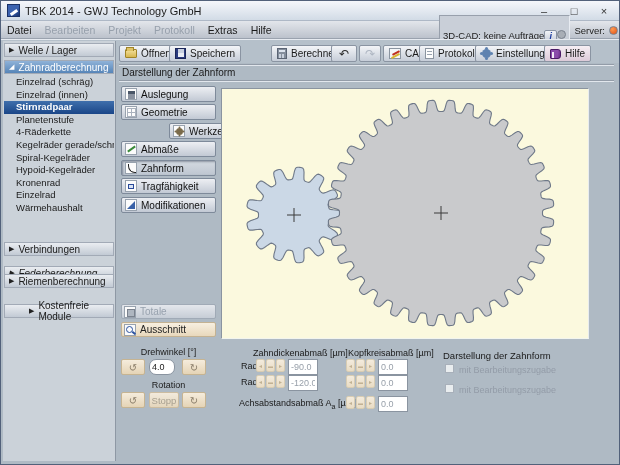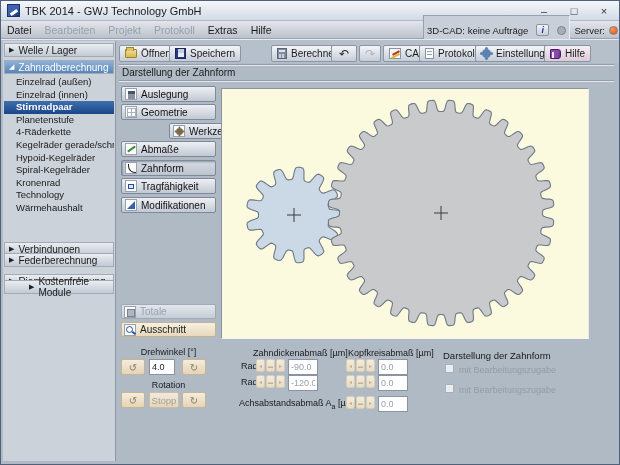--- a/index.html
+++ b/index.html
@@ -18,21 +18,21 @@
   .title-text{font-size:11px;color:#1A1A1A;flex:1;}
   .win-controls{display:flex;gap:16px;padding-right:4px;}
   .win-btn{font-size:11px;color:#333;width:14px;text-align:center;cursor:default;}
   
   .menubar{position:absolute;left:0;top:20px;width:620px;height:18px;
     background:linear-gradient(#E3E6EB,#BCC2CC);border-bottom:1px solid #9AA2AE;
     display:flex;align-items:center;font-size:10.5px;color:#1A1A1A;padding-left:6px;gap:13px;}
   .menu-item{cursor:default;}
   .menu-item.disabled{color:#97A0AC;}
   .status-cluster{position:absolute;right:3px;top:2px;height:14px;display:flex;align-items:center;gap:4px;}
-  .cad-box{height:14px;display:flex;align-items:center;gap:8px;background:#C9Cfd8;
+  .cad-box{height:14px;display:flex;align-items:flex-start;gap:0;background:#C9Cfd8;
     border:1px solid #98A0AC;border-right-color:#E8ECF2;border-bottom-color:#E8ECF2;
     padding:14px 3px;font-size:9.5px;color:#222;}
   .i-btn{width:13px;height:12px;background:linear-gradient(#F2F4F8,#C8CEDA);
     border:1px solid #8A94A4;border-radius:2px;font-size:9px;font-weight:bold;
     font-style:italic;color:#1A3AA0;text-align:center;line-height:11px;}
   .led{width:9px;height:9px;border-radius:50%;border:1px solid #7A828E;}
   .server-label{font-size:9.5px;color:#222;}
   
   .toolbar{position:absolute;left:0;top:38px;width:620px;height:24px;
     background:#B5C0CA;border-top:1px solid #E6EAF0;}
@@ -196,45 +196,45 @@
   <div class="sidebar">
     <div class="sb-header" style="top:2px;">
       <span class="tri">▶</span>
       <span>Welle / Lager</span>
     </div>
     <div class="sb-header active" style="top:19px;">
       <span class="tri">◢</span>
       <span>Zahnradberechnung</span>
     </div>
     <div class="sb-items">
-      <div class="sb-item">Einzelrad (außen)</div>
+      <div class="sb-item">Einzelrad (schräg)</div>
       <div class="sb-item">Einzelrad (innen)</div>
       <div class="sb-item selected">Stirnradpaar</div>
       <div class="sb-item">Planetenstufe</div>
       <div class="sb-item">4-Räderkette</div>
       <div class="sb-item">Kegelräder gerade/schräg</div>
+      <div class="sb-item">Spiral-Kegelräder</div>
       <div class="sb-item">Hypoid-Kegelräder</div>
-      <div class="sb-item">Spiral-Kegelräder</div>
       <div class="sb-item">Kronenrad</div>
-      <div class="sb-item">Technology</div>
+      <div class="sb-item">Einzelrad</div>
       <div class="sb-item">Wärmehaushalt</div>
     </div>
     <div class="sb-header" style="top:201px;">
       <span class="tri">▶</span>
       <span>Verbindungen</span>
     </div>
-    <div class="sb-header" style="top:212px;">
+    <div class="sb-header" style="top:225px;font-style:italic;">
       <span class="tri">▶</span>
       <span>Federberechnung</span>
     </div>
     <div class="sb-header" style="top:233px;">
       <span class="tri">▶</span>
       <span>Riemenberechnung</span>
     </div>
-    <div class="sb-header" style="top:239px;padding-left:24px;">
+    <div class="sb-header" style="top:263px;padding-left:24px;">
       <span class="tri">▶</span>
       <span>Kostenfreie Module</span>
     </div>
   </div>
 
   <div class="content">
     <div class="group-line" style="top:1px;"></div>
     <div class="group-title">Darstellung der Zahnform</div>
     <div class="group-line" style="top:17px;"></div>
 
@@ -298,21 +298,21 @@
     </div>
     <div class="view-btn beige" style="top:259px;">
       <span class="vb-ic mag"></span>
       <span>Ausschnitt</span>
     </div>
 
     <div class="small-label center95" style="top:284px;">Drehwinkel [°]</div>
     <div class="rot-btn" style="left:5px;top:296px;">
       <span>↺</span>
     </div>
-    <input class="field" style="left: 33px; top: 296px; width: 26px;" value="4.0">
+    <input class="field" style="left: 33px; top: 296px; width: 26px; border-radius: 7px;" value="4.0">
     <div class="rot-btn" style="left:66px;top:296px;">
       <span>↻</span>
     </div>
     <div class="small-label center95" style="top:317px;">Rotation</div>
     <div class="rot-btn" style="left:5px;top:329px;">
       <span>↺</span>
     </div>
     <div class="stop-btn" style="left:33px;top:329px;">Stopp</div>
     <div class="rot-btn" style="left:66px;top:329px;">
       <span>↻</span>

